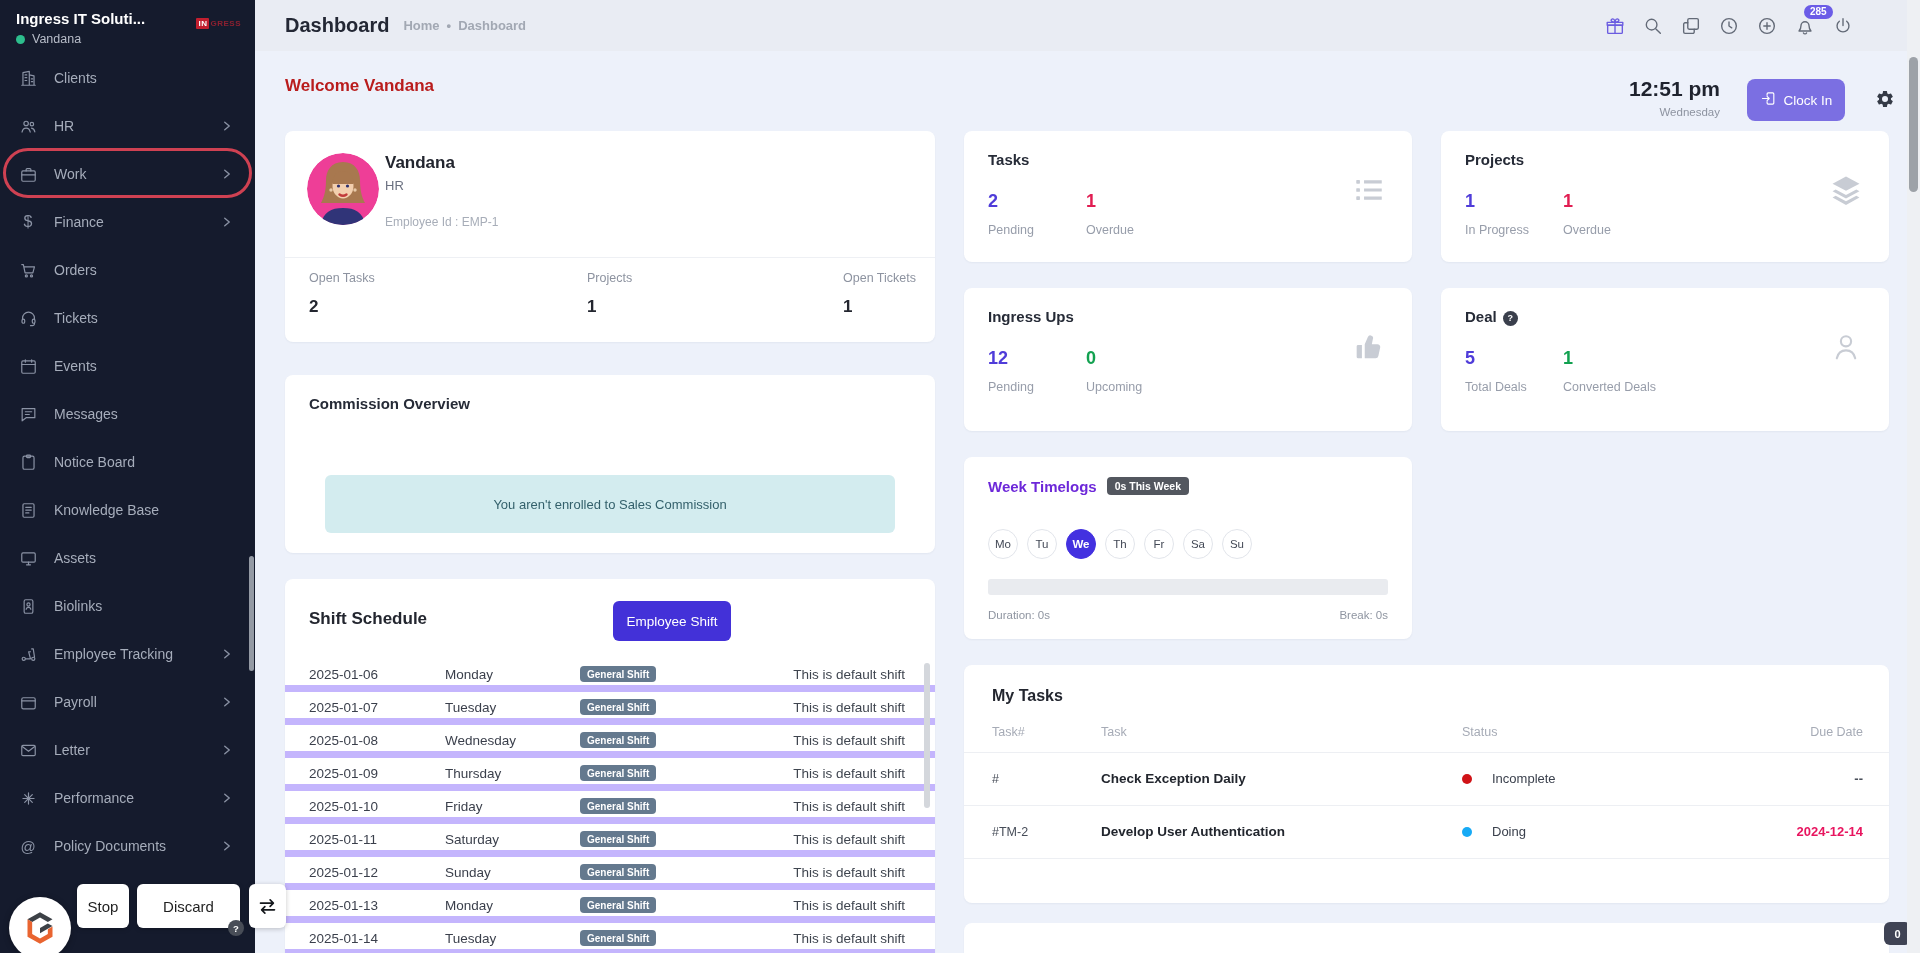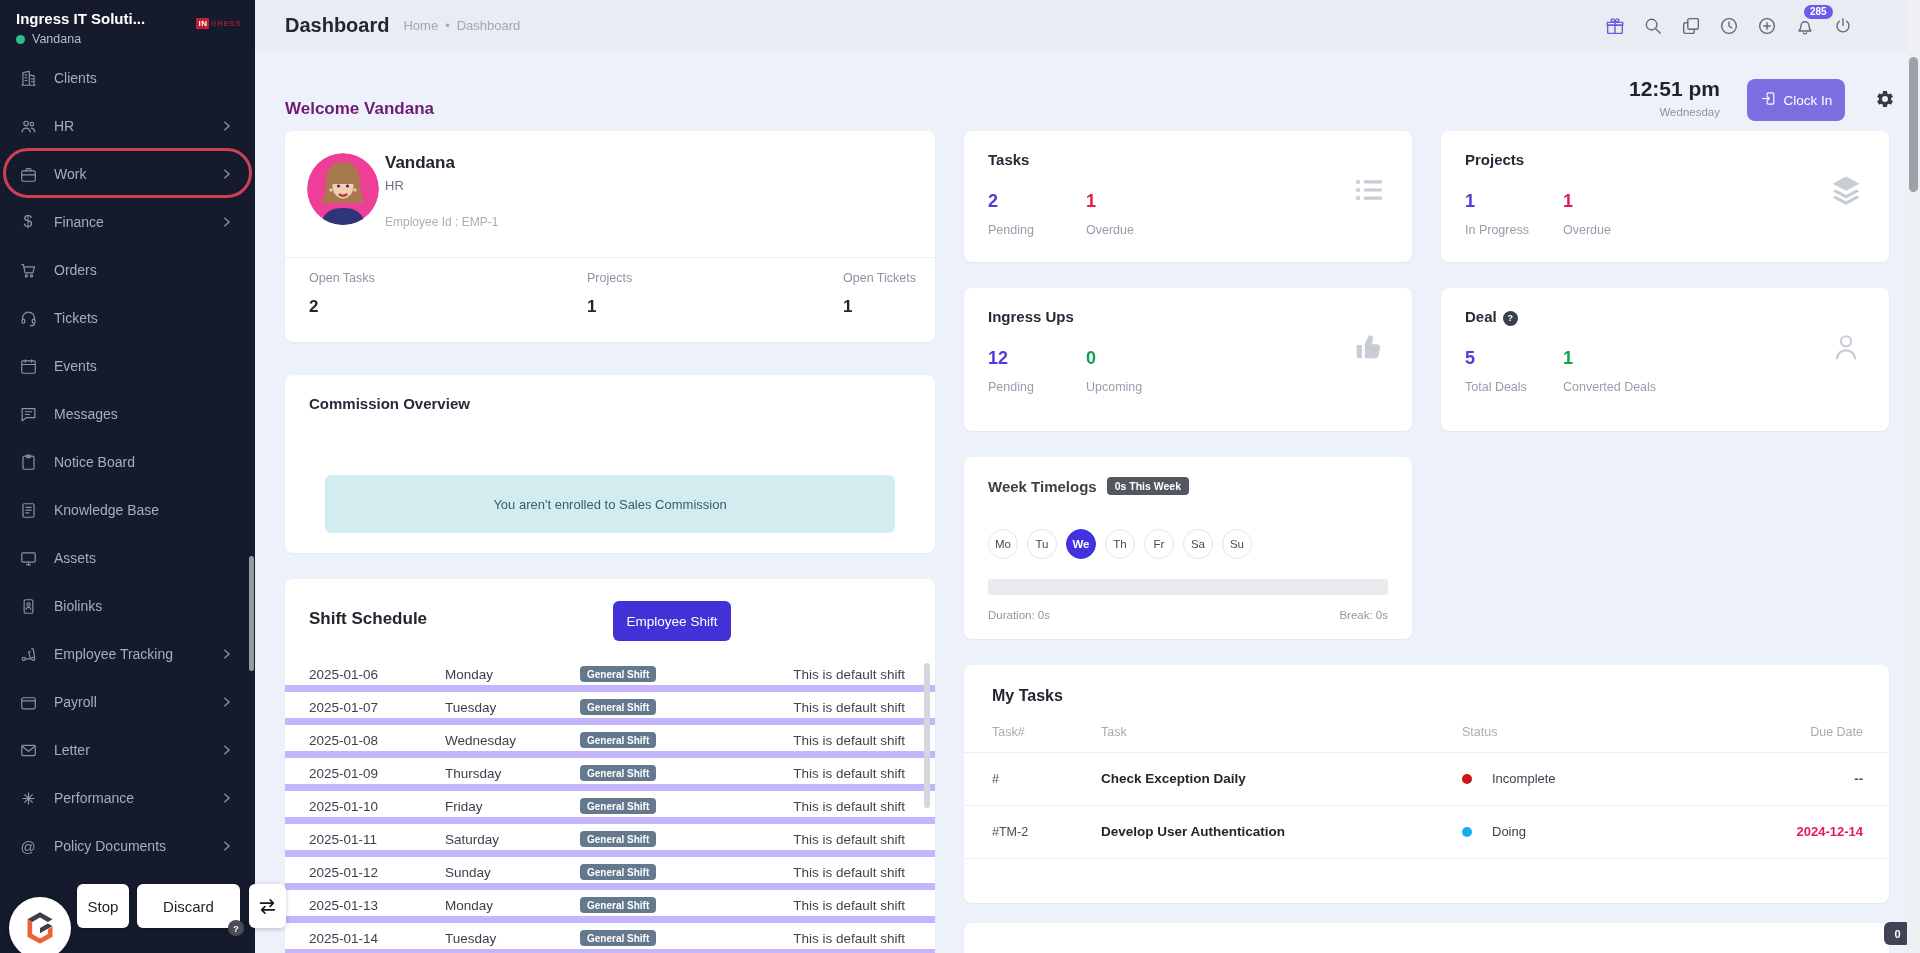--- a/index.html
+++ b/index.html
@@ -23,31 +23,31 @@
   .nav-ic svg { width:19px; height:19px; }
   .nav-lb { color:#a6adbb; font-size:14px; margin-left:16px; }
   .nav-ch { position:absolute; right:22px; color:#8b93a5; display:flex; }
   .nav-ch svg { width:12px; height:12px; }
   .work-ring { position:absolute; left:3px; top:148px; width:249px; height:50px; border:3px solid #cf4152; border-radius:25px; pointer-events:none; z-index:6; }
   .sb-thumb { position:absolute; left:249px; top:556px; width:5px; height:115px; background:#aab0ba; border-radius:3px; opacity:.85; }
 
   
   .topbar { position:absolute; left:255px; top:0; width:1665px; height:51px; background:#e9ecf3; display:flex; align-items:center; }
   .page-title { font-size:20px; font-weight:700; color:#232734; margin-left:30px; }
-  .crumb { display:flex; align-items:center; gap:7px; margin-left:14px; font-size:13px; color:#a2a8b3; }
+  .crumb { display:flex; align-items:center; gap:7px; margin-left:14px; font-size:13px; color:#a2a8b3;font-weight:bold; }
   .top-icons { position:absolute; right:66px; top:0; height:51px; display:flex; align-items:center; gap:16px; }
   .tico { position:relative; width:22px; height:22px; color:#636a77; cursor:pointer; display:flex; align-items:center; justify-content:center; }
   .tico svg { width:22px; height:22px; }
   .tico.accent { color:#6b5ce0; }
   .tico-badge { position:absolute; top:-10px; left:10px; background:#6b5ce7; color:#fff; font-size:10px; font-weight:700; padding:1.5px 6px; border-radius:8px; white-space:nowrap; }
 
   
   .content { position:absolute; left:255px; top:51px; width:1665px; height:902px; background:#edf1fa; overflow:hidden; }
   .card { position:absolute; background:#fff; border-radius:8px; box-shadow:0 1px 2px rgba(25,30,60,.05); }
-  .welcome { position:absolute; left:30px; top:48px; font-size:17px; font-weight:700; color:#701a75; }
+  .welcome { position:absolute; left:30px; top:25px; font-size:17px; font-weight:700; color:#b91c1c; }
   .clock-time { position:absolute; left:1330px; top:26px; width:135px; text-align:right; font-size:21px; font-weight:700; color:#1f232e; }
   .clock-day { position:absolute; left:1330px; top:55px; width:135px; text-align:right; font-size:11.5px; color:#8d93a0; }
   .clockin-btn { position:absolute; left:1492px; top:28px; width:98px; height:42px; background:#7b6fe2; border:none; border-radius:8px; color:#fff; font-size:13.5px; display:flex; align-items:center; justify-content:center; gap:7px; cursor:pointer; font-family:inherit; }
   .clockin-btn svg { width:17px; height:17px; }
   .gear { position:absolute; left:1620px; top:38px; width:20px; height:20px; color:#343a46; cursor:pointer; }
   .gear svg { width:20px; height:20px; }
 
   
   .profile-card { left:30px; top:80px; width:650px; height:211px; }
   .avatar { position:absolute; left:22px; top:22px; width:72px; height:72px; border-radius:50%; overflow:hidden; }
@@ -81,21 +81,21 @@
   .stat-ic { position:absolute; right:26px; top:42px; width:34px; height:34px; color:#c8ccd4; }
   .stat-ic svg { width:34px; height:34px; }
   .metric { position:absolute; top:60px; }
   .metric .mv { font-size:18px; font-weight:700; }
   .metric .ml { font-size:12.5px; color:#979daa; margin-top:11px; }
   .help-circ { display:inline-flex; align-items:center; justify-content:center; width:15px; height:15px; border-radius:50%; background:#3a3f4c; color:#fff; font-size:9px; font-weight:700; margin-left:6px; vertical-align:1px; }
 
   
   .timelogs-card { left:709px; top:406px; width:448px; height:182px; }
   .tl-head { position:absolute; left:24px; top:20px; display:flex; align-items:center; gap:10px; }
-  .tl-title { font-size:15px; font-weight:600; color:#404040; }
+  .tl-title { font-size:15px; font-weight:600; color:#6d28d9; }
   .tl-badge { background:#53575f; color:#fff; font-size:10.5px; font-weight:700; padding:3px 8px; border-radius:4px; }
   .days { position:absolute; left:24px; top:72px; display:flex; gap:9px; }
   .day { width:30px; height:30px; border-radius:50%; border:1px solid #e2e5eb; background:#fff; display:flex; align-items:center; justify-content:center; font-size:11.5px; color:#434956; cursor:pointer; }
   .day.active { background:#4331e0; border-color:#4331e0; color:#fff; font-weight:600; }
   .tl-bar { position:absolute; left:24px; top:122px; width:400px; height:16px; background:#e9ebef; border-radius:3px; }
   .tl-foot-l { position:absolute; left:24px; top:152px; font-size:11.5px; color:#8f95a1; }
   .tl-foot-r { position:absolute; right:24px; top:152px; font-size:11.5px; color:#8f95a1; }
 
   
   .mytasks-card { left:709px; top:614px; width:925px; height:238px; }

